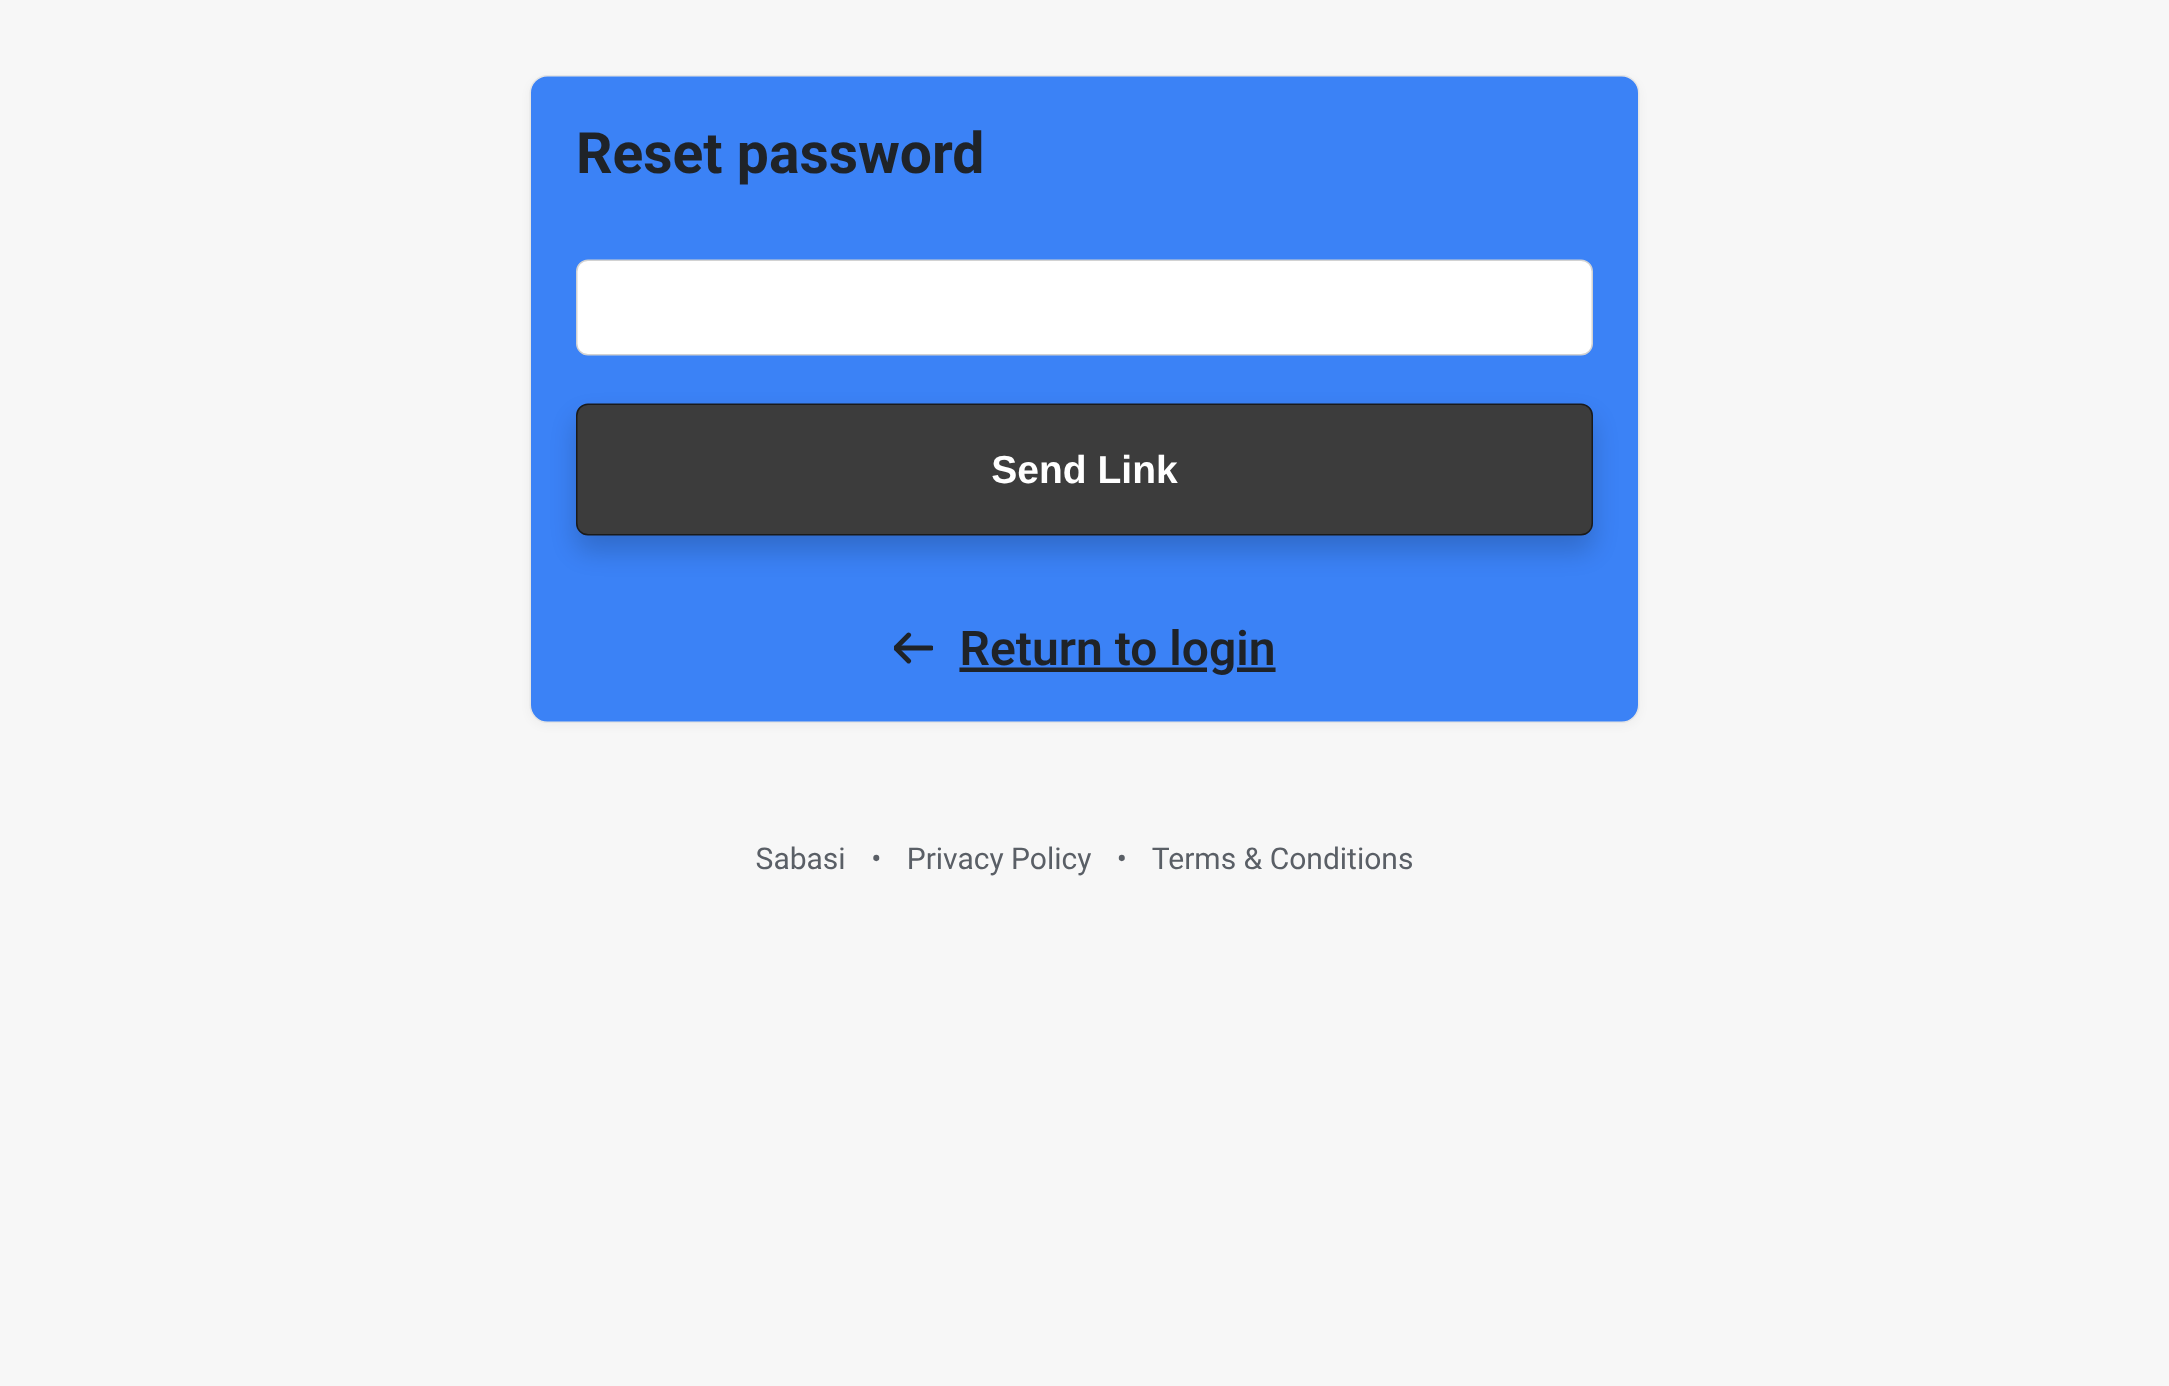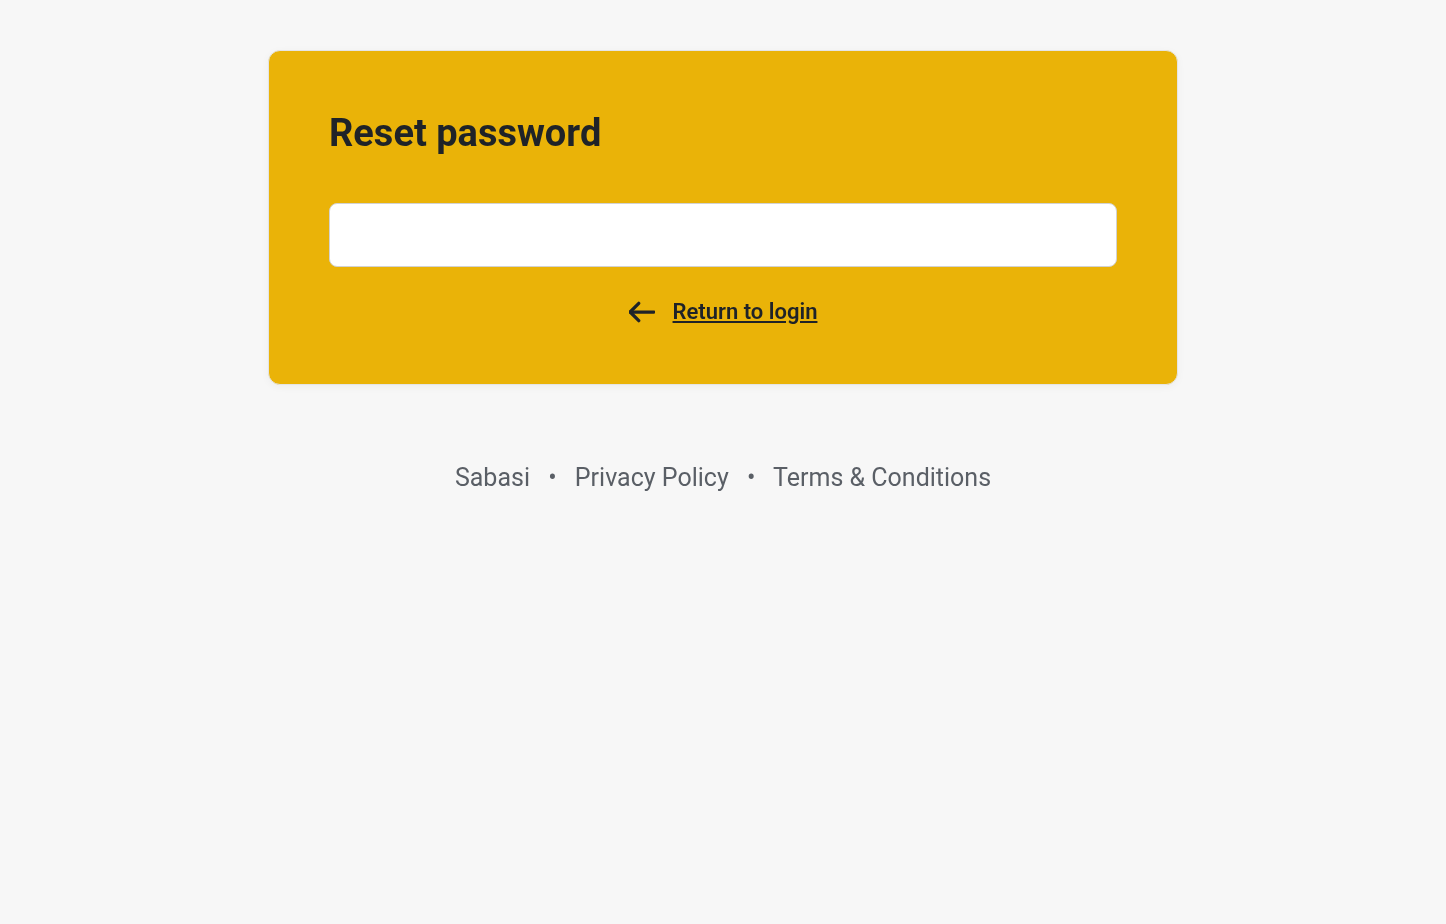--- a/index.html
+++ b/index.html
@@ -8,26 +8,26 @@
       box-sizing: border-box;
     }
     body {
       font-family: -apple-system, BlinkMacSystemFont, "Segoe UI", Roboto, Helvetica, Arial, sans-serif;
       background-color: #f7f7f7;
       min-height: 924px;
       width: 1446px;
       padding-top: 50px;
     }
     .card {
-      width: 910px;
+      width: 740px;
       margin: 0 auto;
-      background-color: #eab308;
+      background-color: #3b82f6;
       border: 1px solid #e5e5e5;
       border-radius: 12px;
-      padding: 60px;
+      padding: 30px;
       box-shadow: 0 2px 8px rgba(0,0,0,0.04);
     }
     .title {
       font-size: 38px;
       font-weight: 700;
       color: #1f2328;
       margin-bottom: 48px;
     }
     .description {
       font-size: 26px;
@@ -71,50 +71,51 @@
       align-items: center;
       justify-content: center;
       gap: 18px;
     }
     .arrow-icon {
       width: 26px;
       height: 22px;
       flex-shrink: 0;
     }
     .return-link {
-      font-size: 22px;
+      font-size: 32px;
       font-weight: 600;
       color: #1f2328;
       text-decoration: underline;
       cursor: pointer;
     }
     .footer {
       text-align: center;
       margin-top: 78px;
-      font-size: 25px;
+      font-size: 20px;
       color: #5a5f66;
     }
     .footer-link {
       color: #5a5f66;
       text-decoration: none;
       cursor: pointer;
     }
     .footer-sep {
       margin: 0 12px;
       color: #5a5f66;
     }
   </style>
 </head>
 <body>
 
 <div class="card">
   <h1 class="title">Reset password</h1>
 
   <input type="text" class="text-input" value="" style="">
 
+  <button class="primary-button">Send Link</button>
 
   <div class="return-row">
     <svg class="arrow-icon" viewBox="0 0 24 20" fill="none" stroke="#1f2328" stroke-width="3" stroke-linecap="round" stroke-linejoin="round">
       <line x1="23" y1="10" x2="1" y2="10"></line>
       <polyline points="9 2 1 10 9 18"></polyline>
     </svg>
     <span class="return-link">Return to login</span>
   </div>
 </div>
 

